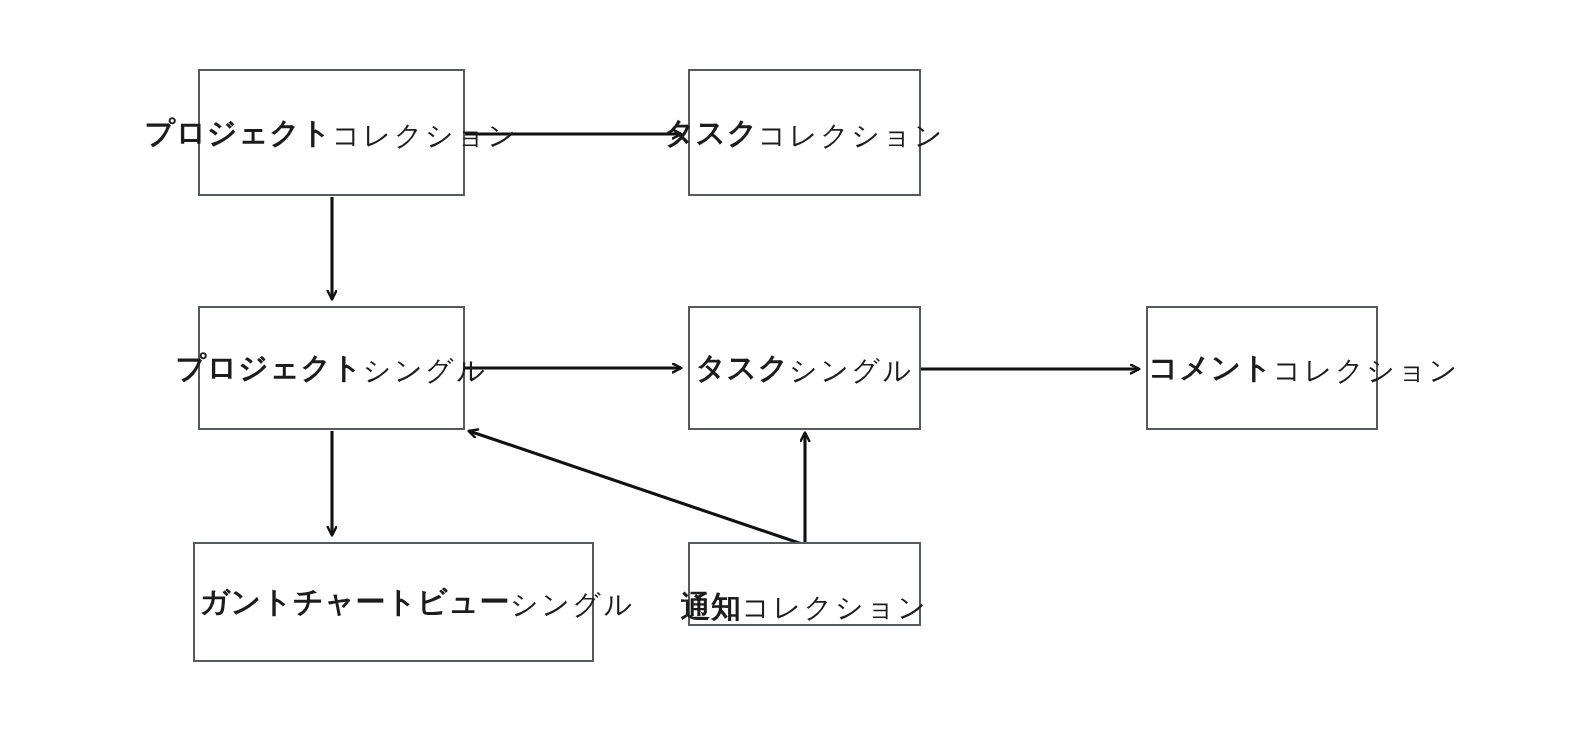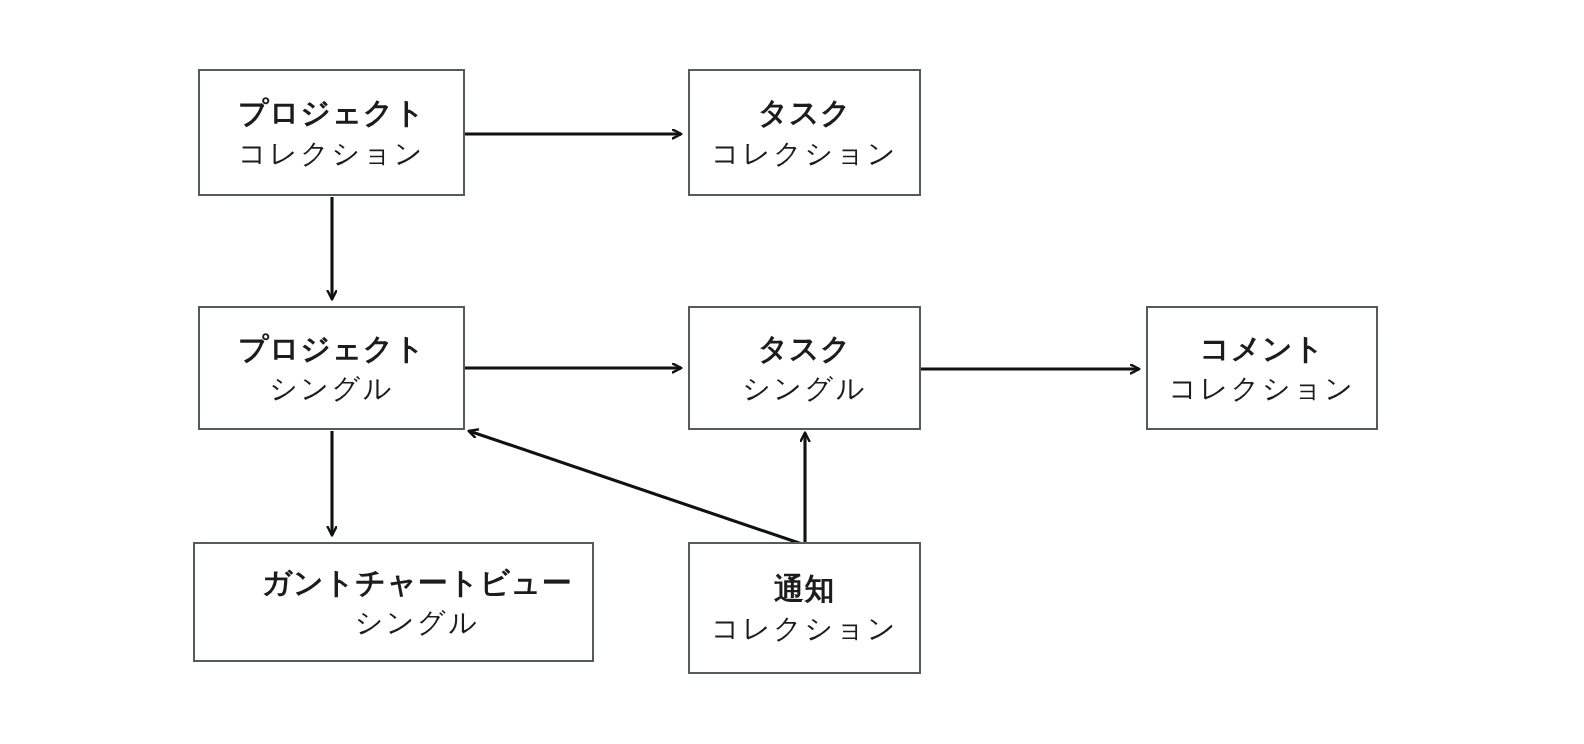--- a/index.html
+++ b/index.html
@@ -27,21 +27,21 @@
     width: 1584px;
     height: 744px;
     pointer-events: none;
   }
   .node {
     position: absolute;
     box-sizing: border-box;
     background: #ffffff;
     border: 2px solid #555a5e;
     display: flex;
-    flex-direction: column;
+    flex-direction: row;
     align-items: center;
     justify-content: center;
     line-height: 1.18;
   }
   .node .title {
     font-weight: bold;
     font-size: 30px;
     color: #1c1c1c;
     letter-spacing: 0.5px;
     white-space: nowrap;
@@ -91,28 +91,28 @@
   <div class="node" style="left:198px; top:306px; width:267px; height:124px;">
     <span class="title">プロジェクト</span>
     <span class="subtitle">シングル</span>
   </div>
 
   <div class="node" style="left:688px; top:306px; width:233px; height:124px;">
     <span class="title">タスク</span>
     <span class="subtitle">シングル</span>
   </div>
 
-  <div class="node" style="left:1146px; top:306px; width:232px; height:124px;">
+  <div class="node" style="left:1146px; top:306px; width:232px; height:124px;justify-content:space-between;">
     <span class="title">コメント</span>
     <span class="subtitle">コレクション</span>
   </div>
 
   <div class="node" style="left:193px; top:542px; width:401px; height:120px;padding-left:47px;">
     <span class="title">ガントチャートビュー</span>
     <span class="subtitle">シングル</span>
   </div>
 
-  <div class="node" style="left:688px; top:542px; width:233px; height:132px;">
+  <div class="node" style="left:688px; top:542px; width:233px; height:84px;align-items:flex-end;">
     <span class="title">通知</span>
     <span class="subtitle">コレクション</span>
   </div>
 
 </div>
 
 </body></html>

